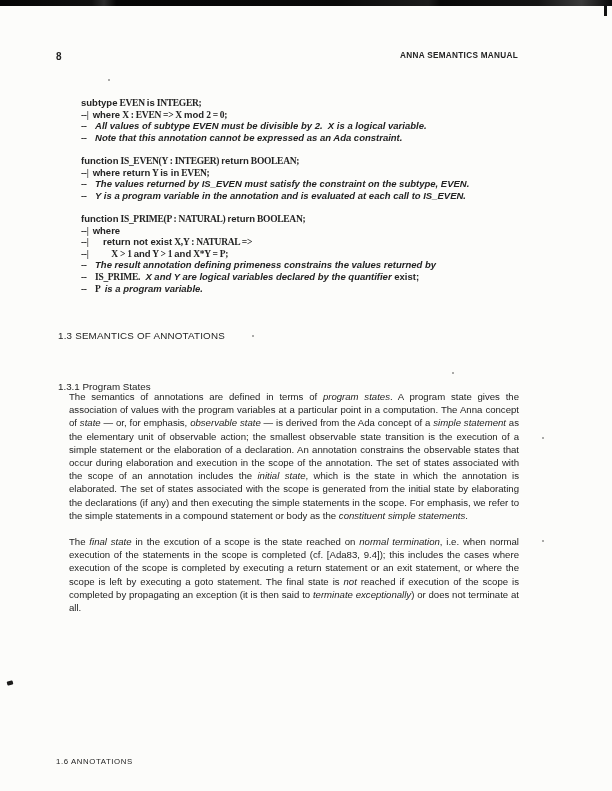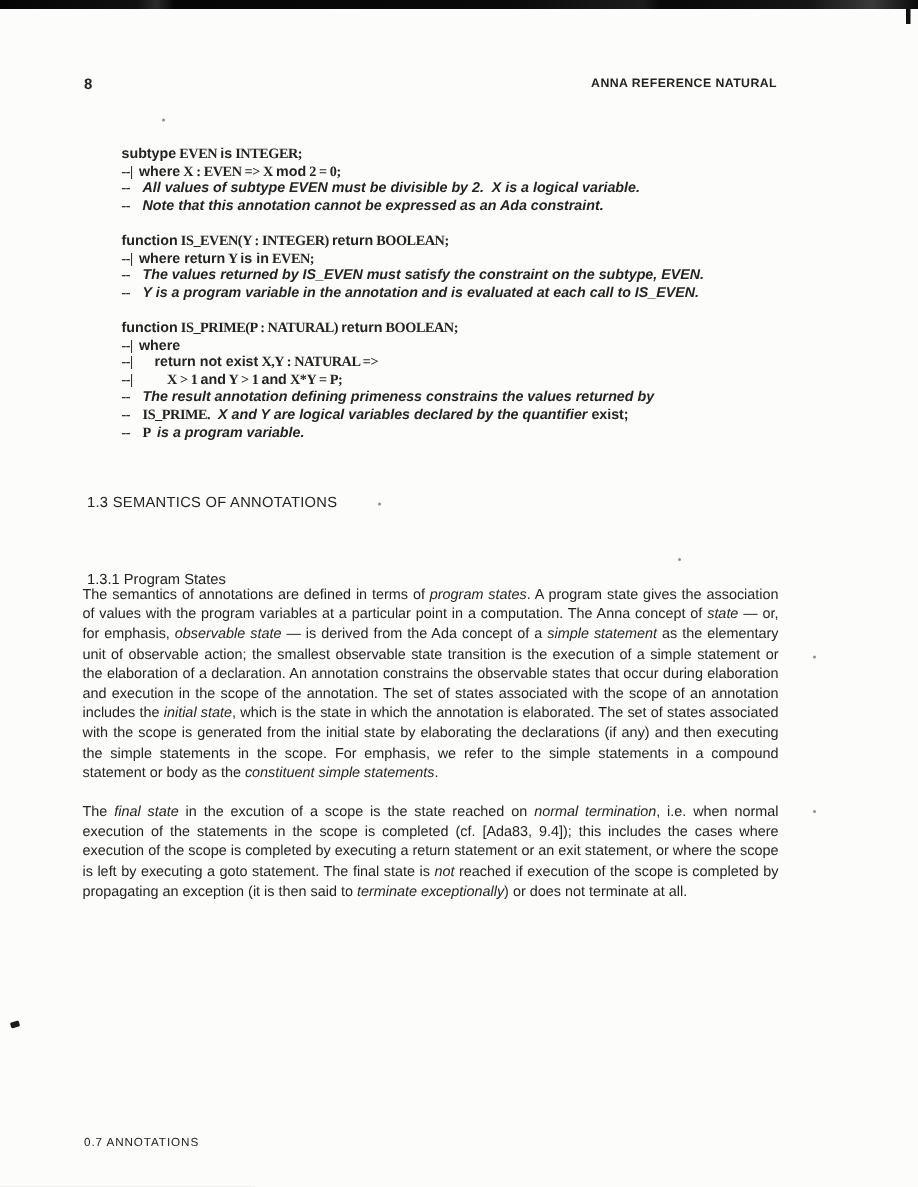--- a/index.html
+++ b/index.html
@@ -73,47 +73,47 @@
   }
 
   
   .body-text {
     position: absolute; top: 390px; left: 55px;
     width: 464px;
     font-size: 9.6px;
     line-height: 13.2px;
     text-align: justify;
   }
-  .body-text p { margin: 0 0 13px 0; }
+  .body-text p { margin: 0 0 13px 14px; }
   .body-text .i { font-style: italic; }
 </style>
 </head>
 <body>
 
 <div class="page">
 
   <div class="scan-bar"></div>
   <div class="scan-tick-right"></div>
   <div class="scan-speck-big"></div>
   <div id="specks">
       <div class="speck" style="left: 108px; top: 79px;"></div>
       <div class="speck" style="left: 252px; top: 335px;"></div>
       <div class="speck" style="left: 452px; top: 372px;"></div>
       <div class="speck" style="left: 542px; top: 437px;"></div>
       <div class="speck" style="left: 542px; top: 540px;"></div>
     </div>
 
   <div class="page-number">8</div>
-  <div class="header-right">ANNA REFERENCE NATURAL</div>
+  <div class="header-right">ANNA SEMANTICS MANUAL</div>
 
   <div class="code-block" id="code-block"><div class="code-line"><span class="kw">subtype</span><span class="cd"> EVEN </span><span class="kw">is</span><span class="cd"> INTEGER;</span></div><div class="code-line"><span class="cd">--|  </span><span class="kw">where</span><span class="cd"> X : EVEN =&gt; X </span><span class="kw">mod</span><span class="cd"> 2 = 0;</span></div><div class="code-line"><span class="cd">--    </span><span class="cm">All values of subtype EVEN must be divisible by 2.  X is a logical variable.</span></div><div class="code-line"><span class="cd">--    </span><span class="cm">Note that this annotation cannot be expressed as an Ada constraint.</span></div><div class="code-line">&nbsp;</div><div class="code-line"><span class="kw">function</span><span class="cd"> IS_EVEN(Y : INTEGER) </span><span class="kw">return</span><span class="cd"> BOOLEAN;</span></div><div class="code-line"><span class="cd">--|  </span><span class="kw">where return</span><span class="cd"> Y </span><span class="kw">is in</span><span class="cd"> EVEN;</span></div><div class="code-line"><span class="cd">--    </span><span class="cm">The values returned by IS_EVEN must satisfy the constraint on the subtype, EVEN.</span></div><div class="code-line"><span class="cd">--    </span><span class="cm">Y is a program variable in the annotation and is evaluated at each call to IS_EVEN.</span></div><div class="code-line">&nbsp;</div><div class="code-line"><span class="kw">function</span><span class="cd"> IS_PRIME(P : NATURAL) </span><span class="kw">return</span><span class="cd"> BOOLEAN;</span></div><div class="code-line"><span class="cd">--|  </span><span class="kw">where</span></div><div class="code-line"><span class="cd">--|       </span><span class="kw">return not exist</span><span class="cd"> X,Y : NATURAL =&gt;</span></div><div class="code-line"><span class="cd">--|           X &gt; 1 </span><span class="kw">and</span><span class="cd"> Y &gt; 1 </span><span class="kw">and</span><span class="cd"> X*Y = P;</span></div><div class="code-line"><span class="cd">--    </span><span class="cm">The result annotation defining primeness constrains the values returned by</span></div><div class="code-line"><span class="cd">--    IS_PRIME.</span><span class="cm">  X and Y are logical variables declared by the quantifier </span><span class="kw">exist;</span></div><div class="code-line"><span class="cd">--    P </span><span class="cm"> is a program variable.</span></div></div>
 
   <div class="section-heading">1.3 SEMANTICS OF ANNOTATIONS</div>
   <div class="subsection-heading">1.3.1 Program States</div>
 
   <div class="body-text" id="body-paragraphs">
       <p><span>The semantics of annotations are defined in terms of </span><span class="i">program states</span><span>.  A program state gives the association of values with the program variables at a particular point in a computation.  The Anna concept of </span><span class="i">state</span><span> — or, for emphasis, </span><span class="i">observable state</span><span> — is derived from the Ada concept of a </span><span class="i">simple statement</span><span> as the elementary unit of observable action; the smallest observable state transition is the execution of a simple statement or the elaboration of a declaration.  An annotation constrains the observable states that occur during elaboration and execution in the scope of the annotation.  The set of states associated with the scope of an annotation includes the </span><span class="i">initial state</span><span>, which is the state in which the annotation is elaborated.  The set of states associated with the scope is generated from the initial state by elaborating the declarations (if any) and then executing the simple statements in the scope.  For emphasis, we refer to the simple statements in a compound statement or body as the </span><span class="i">constituent simple statements</span><span>.</span></p>
       <p><span>The </span><span class="i">final state</span><span> in the excution of a scope is the state reached on </span><span class="i">normal termination</span><span>, i.e. when normal execution of the statements in the scope is completed (cf. [Ada83, 9.4]); this includes the cases where execution of the scope is completed by executing a return statement or an exit statement, or where the scope is left by executing a goto statement.  The final state is </span><span class="i">not</span><span> reached if execution of the scope is completed by propagating an exception (it is then said to </span><span class="i">terminate exceptionally</span><span>) or does not terminate at all.</span></p>
     </div>
 
-  <div class="footer">0.7 ANNOTATIONS</div>
+  <div class="footer">1.6 ANNOTATIONS</div>
 
 </div>
 
 </body></html>

